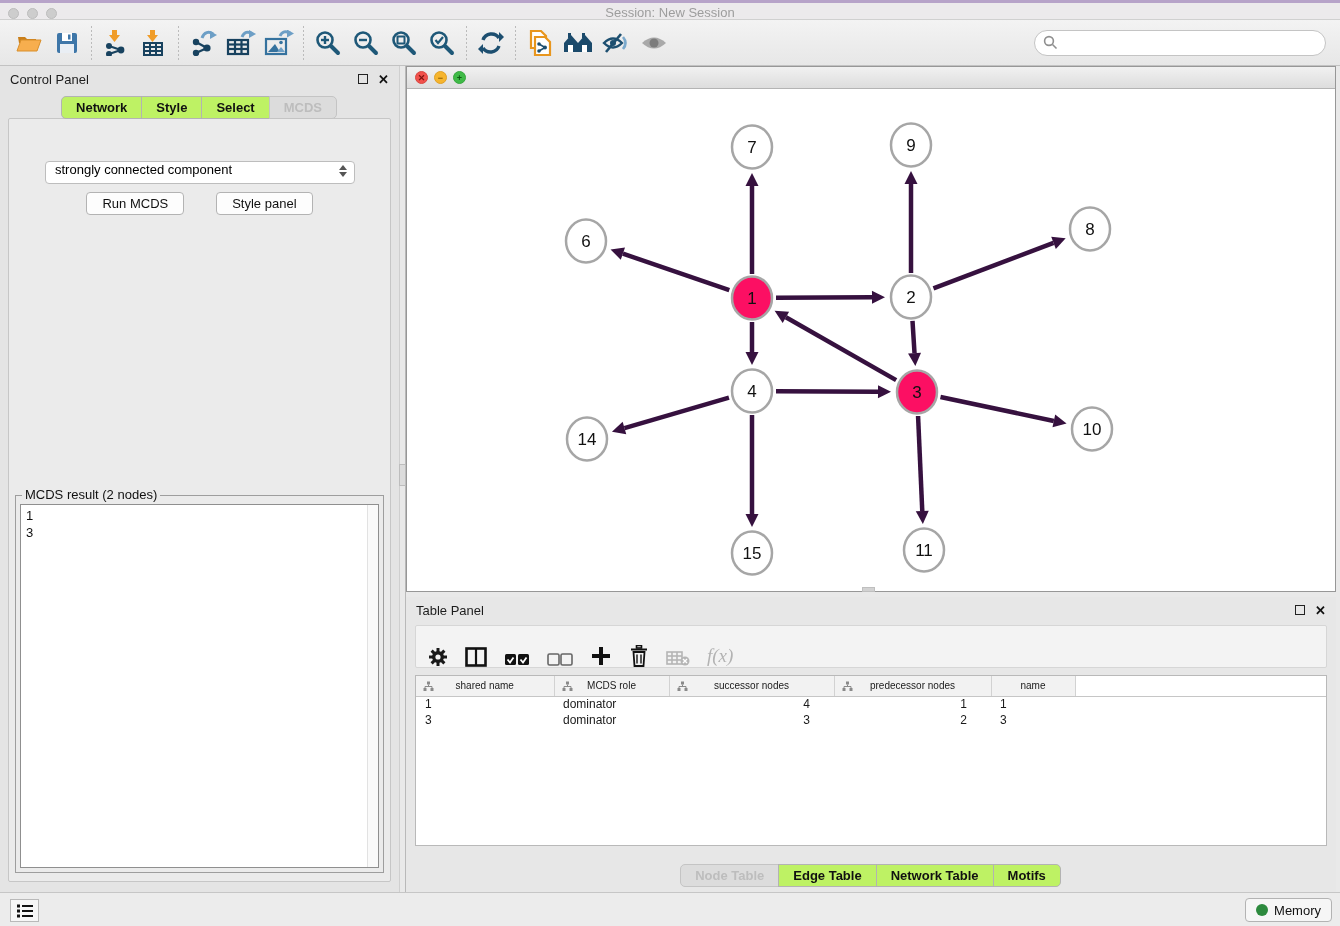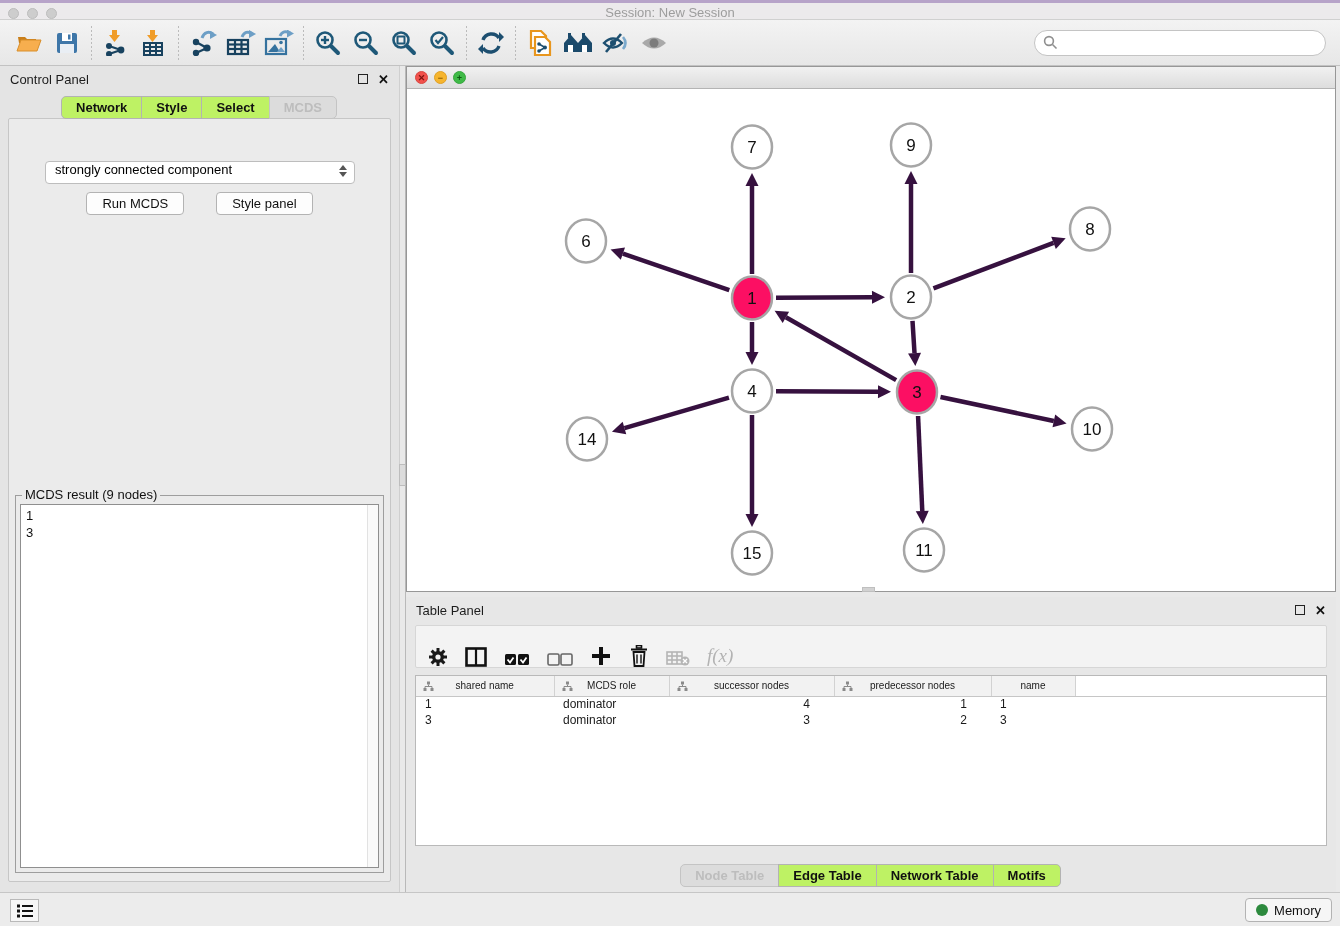--- a/index.html
+++ b/index.html
@@ -261,21 +261,21 @@
       <span class="stepper">
           <span class="up"></span>
           <span class="dn"></span>
         </span>
     </div>
     <div id="cp-buttons">
       <button class="btn">Run MCDS</button>
       <button class="btn">Style panel</button>
     </div>
     <div id="result-box">
-      <span id="result-legend" style="position:absolute;top:-9px;left:6px;background:#ebebeb;padding:0 3px;font-size:13px;color:#111;">MCDS result (9 nodes)</span>
+      <span id="result-legend" style="position:absolute;top:-9px;left:6px;background:#ebebeb;padding:0 3px;font-size:13px;color:#111;">MCDS result (2 nodes)</span>
       <div id="result-area">
         <div>1</div>
         <div>3</div>
         <div id="result-scroll"></div>
       </div>
     </div>
   </div>
 </div>
 
 <div id="v-splitter">

